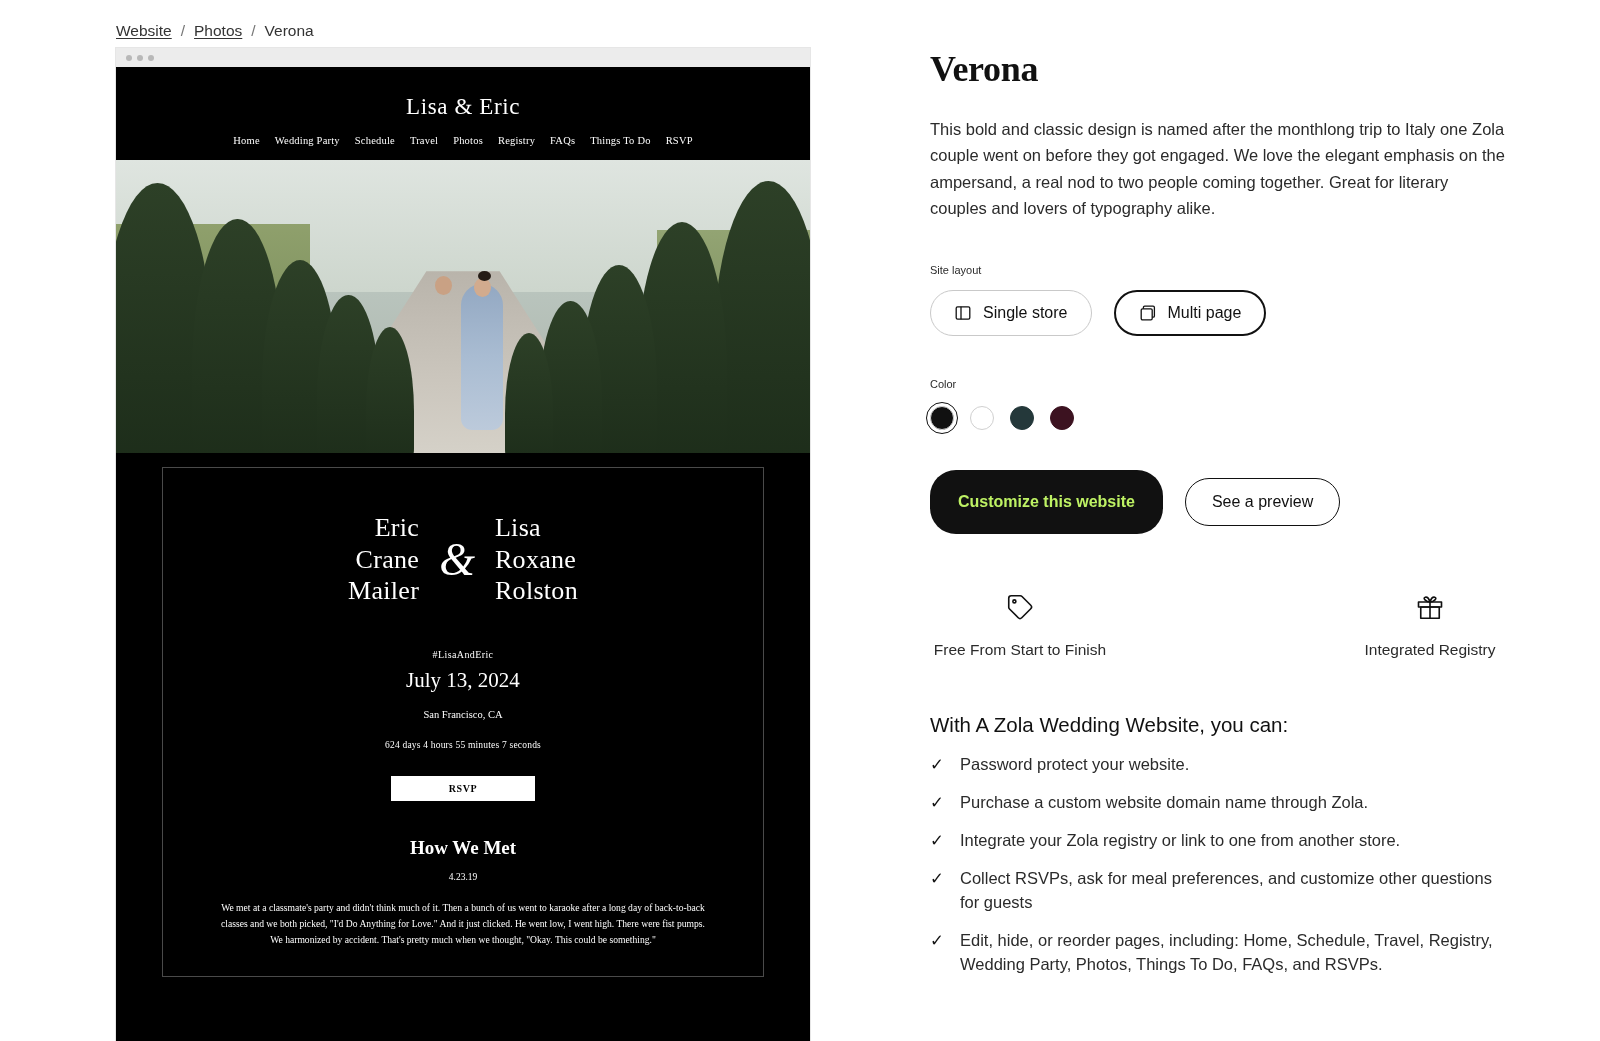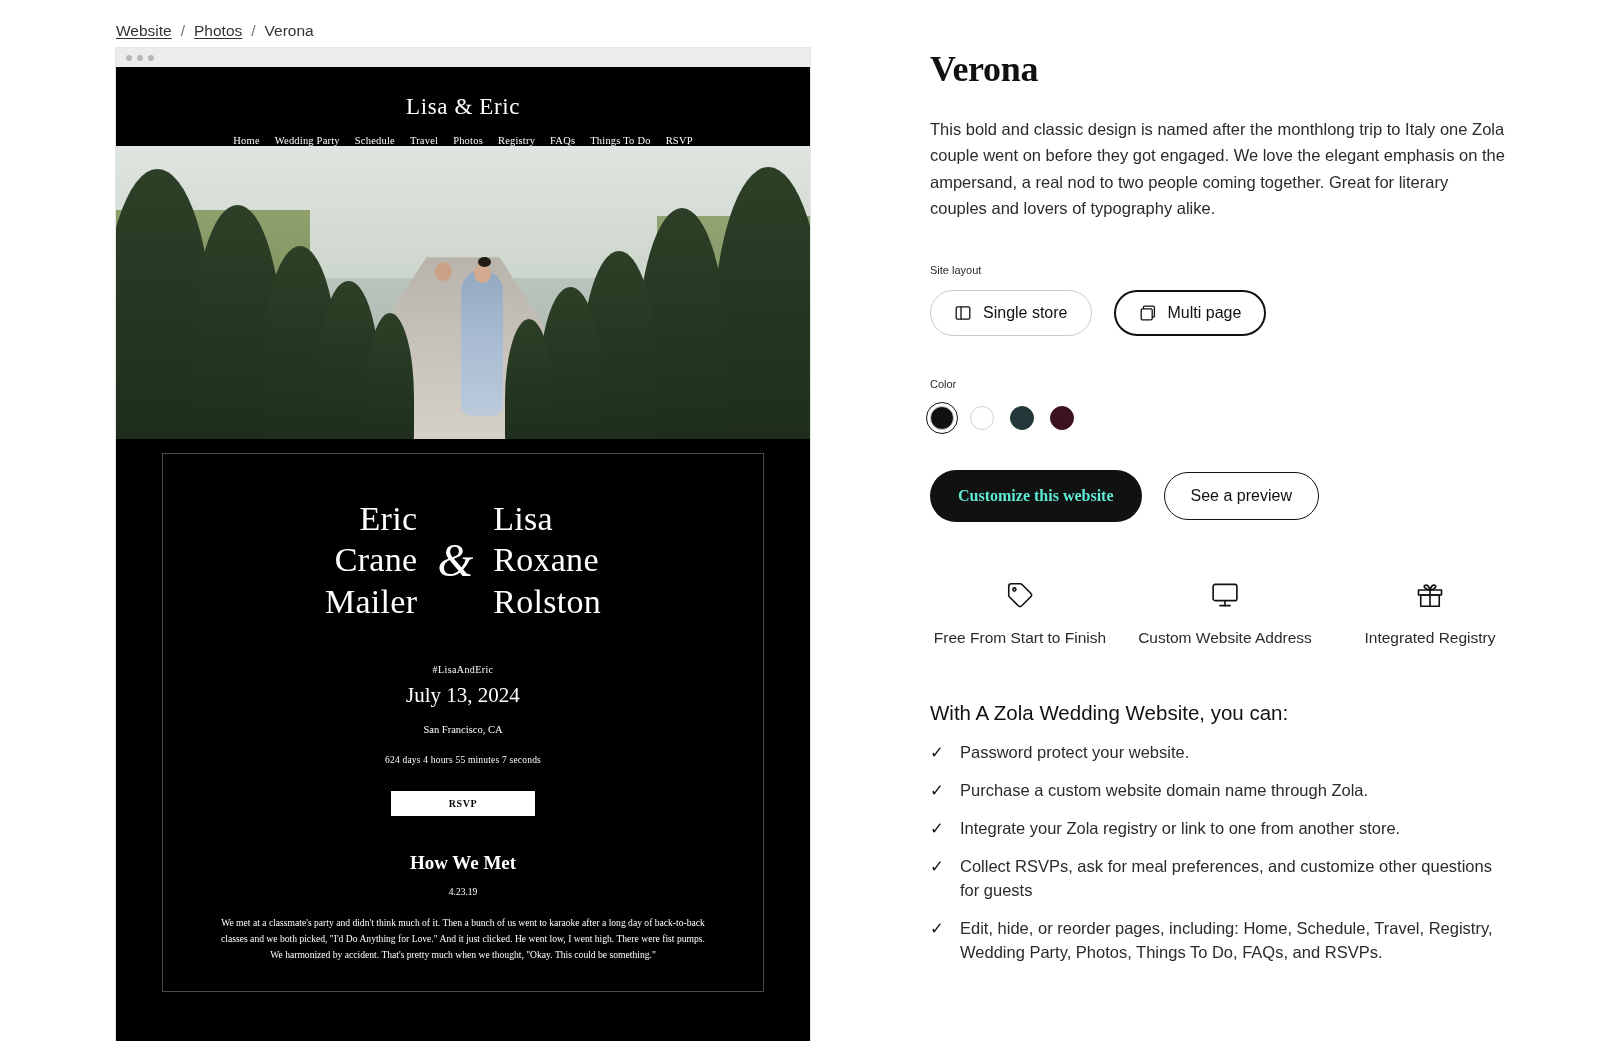--- a/index.html
+++ b/index.html
@@ -64,20 +64,21 @@
   .site {
     background: #000;
     height: 974px;
     position: relative;
     overflow: hidden;
   }
 
   .site-header {
     text-align: center;
     padding-top: 27px;
+    padding-bottom: 14px;
   }
   .site-couple {
     font-family: "Liberation Serif", serif;
     color: #fff;
     font-size: 23px;
     letter-spacing: .6px;
   }
   .site-nav {
     margin-top: 15px;
     display: flex;
@@ -162,21 +163,21 @@
     color: #fff;
     font-family: "Liberation Serif", serif;
   }
   .names-row {
     display: flex;
     justify-content: center;
     align-items: center;
     gap: 18px;
   }
   .name-col {
-    font-size: 34px;
+    font-size: 26px;
     line-height: 1.22;
     letter-spacing: .3px;
   }
   .name-col.left { text-align: right; }
   .name-col.right { text-align: left; }
   .amp {
     font-size: 46px;
     font-style: italic;
     padding: 0 2px;
   }
@@ -297,29 +298,29 @@
   }
 
   .cta-row {
     margin-top: 40px;
     display: flex;
     gap: 22px;
     align-items: center;
   }
   .btn-primary {
     background: #111;
-    color: #5eead4;
+    color: #bef264;
     border: none;
     border-radius: 26px;
-    height: 52px;
+    height: 64px;
     padding: 0 28px;
     font-size: 16px;
     font-weight: bold;
     cursor: pointer;
-    font-family: Liberation Serif, serif;
+    font-family: Liberation Sans, sans-serif;
   }
   .btn-secondary {
     background: #fff;
     color: #111;
     border: 1px solid #111;
     border-radius: 26px;
     height: 48px;
     padding: 0 26px;
     font-size: 16px;
     cursor: pointer;
@@ -506,30 +507,20 @@
 
     <div class="features">
       <div class="feature">
         <div class="ic">
           <svg width="30" height="30" viewBox="0 0 24 24" fill="none" stroke="#111" stroke-width="1.3" stroke-linecap="round" stroke-linejoin="round">
             <path d="M20.6 13.4 13.4 20.6a2 2 0 0 1-2.8 0l-7-7A2 2 0 0 1 3 12.2V5a2 2 0 0 1 2-2h7.2a2 2 0 0 1 1.4.6l7 7a2 2 0 0 1 0 2.8z"></path>
             <circle cx="7.5" cy="7.5" r="1.2"></circle>
           </svg>
         </div>
         <div>Free From Start to Finish</div>
-      </div>
-      <div class="feature">
-        <div class="ic">
-          <svg width="30" height="30" viewBox="0 0 24 24" fill="none" stroke="#111" stroke-width="1.3" stroke-linecap="round" stroke-linejoin="round">
-            <rect x="2.5" y="3.5" width="19" height="13" rx="1.6"></rect>
-            <line x1="8" y1="20.5" x2="16" y2="20.5"></line>
-            <line x1="12" y1="16.5" x2="12" y2="20.5"></line>
-          </svg>
-        </div>
-        <div>Custom Website Address</div>
       </div>
       <div class="feature">
         <div class="ic">
           <svg width="30" height="30" viewBox="0 0 24 24" fill="none" stroke="#111" stroke-width="1.3" stroke-linecap="round" stroke-linejoin="round">
             <rect x="2.8" y="8" width="18.4" height="4"></rect>
             <rect x="4.6" y="12" width="14.8" height="9"></rect>
             <line x1="12" y1="8" x2="12" y2="21"></line>
             <path d="M12 8S10.6 3.6 8.2 4.2 8.8 8 12 8z"></path>
             <path d="M12 8s1.4-4.4 3.8-3.8S15.2 8 12 8z"></path>
           </svg>

